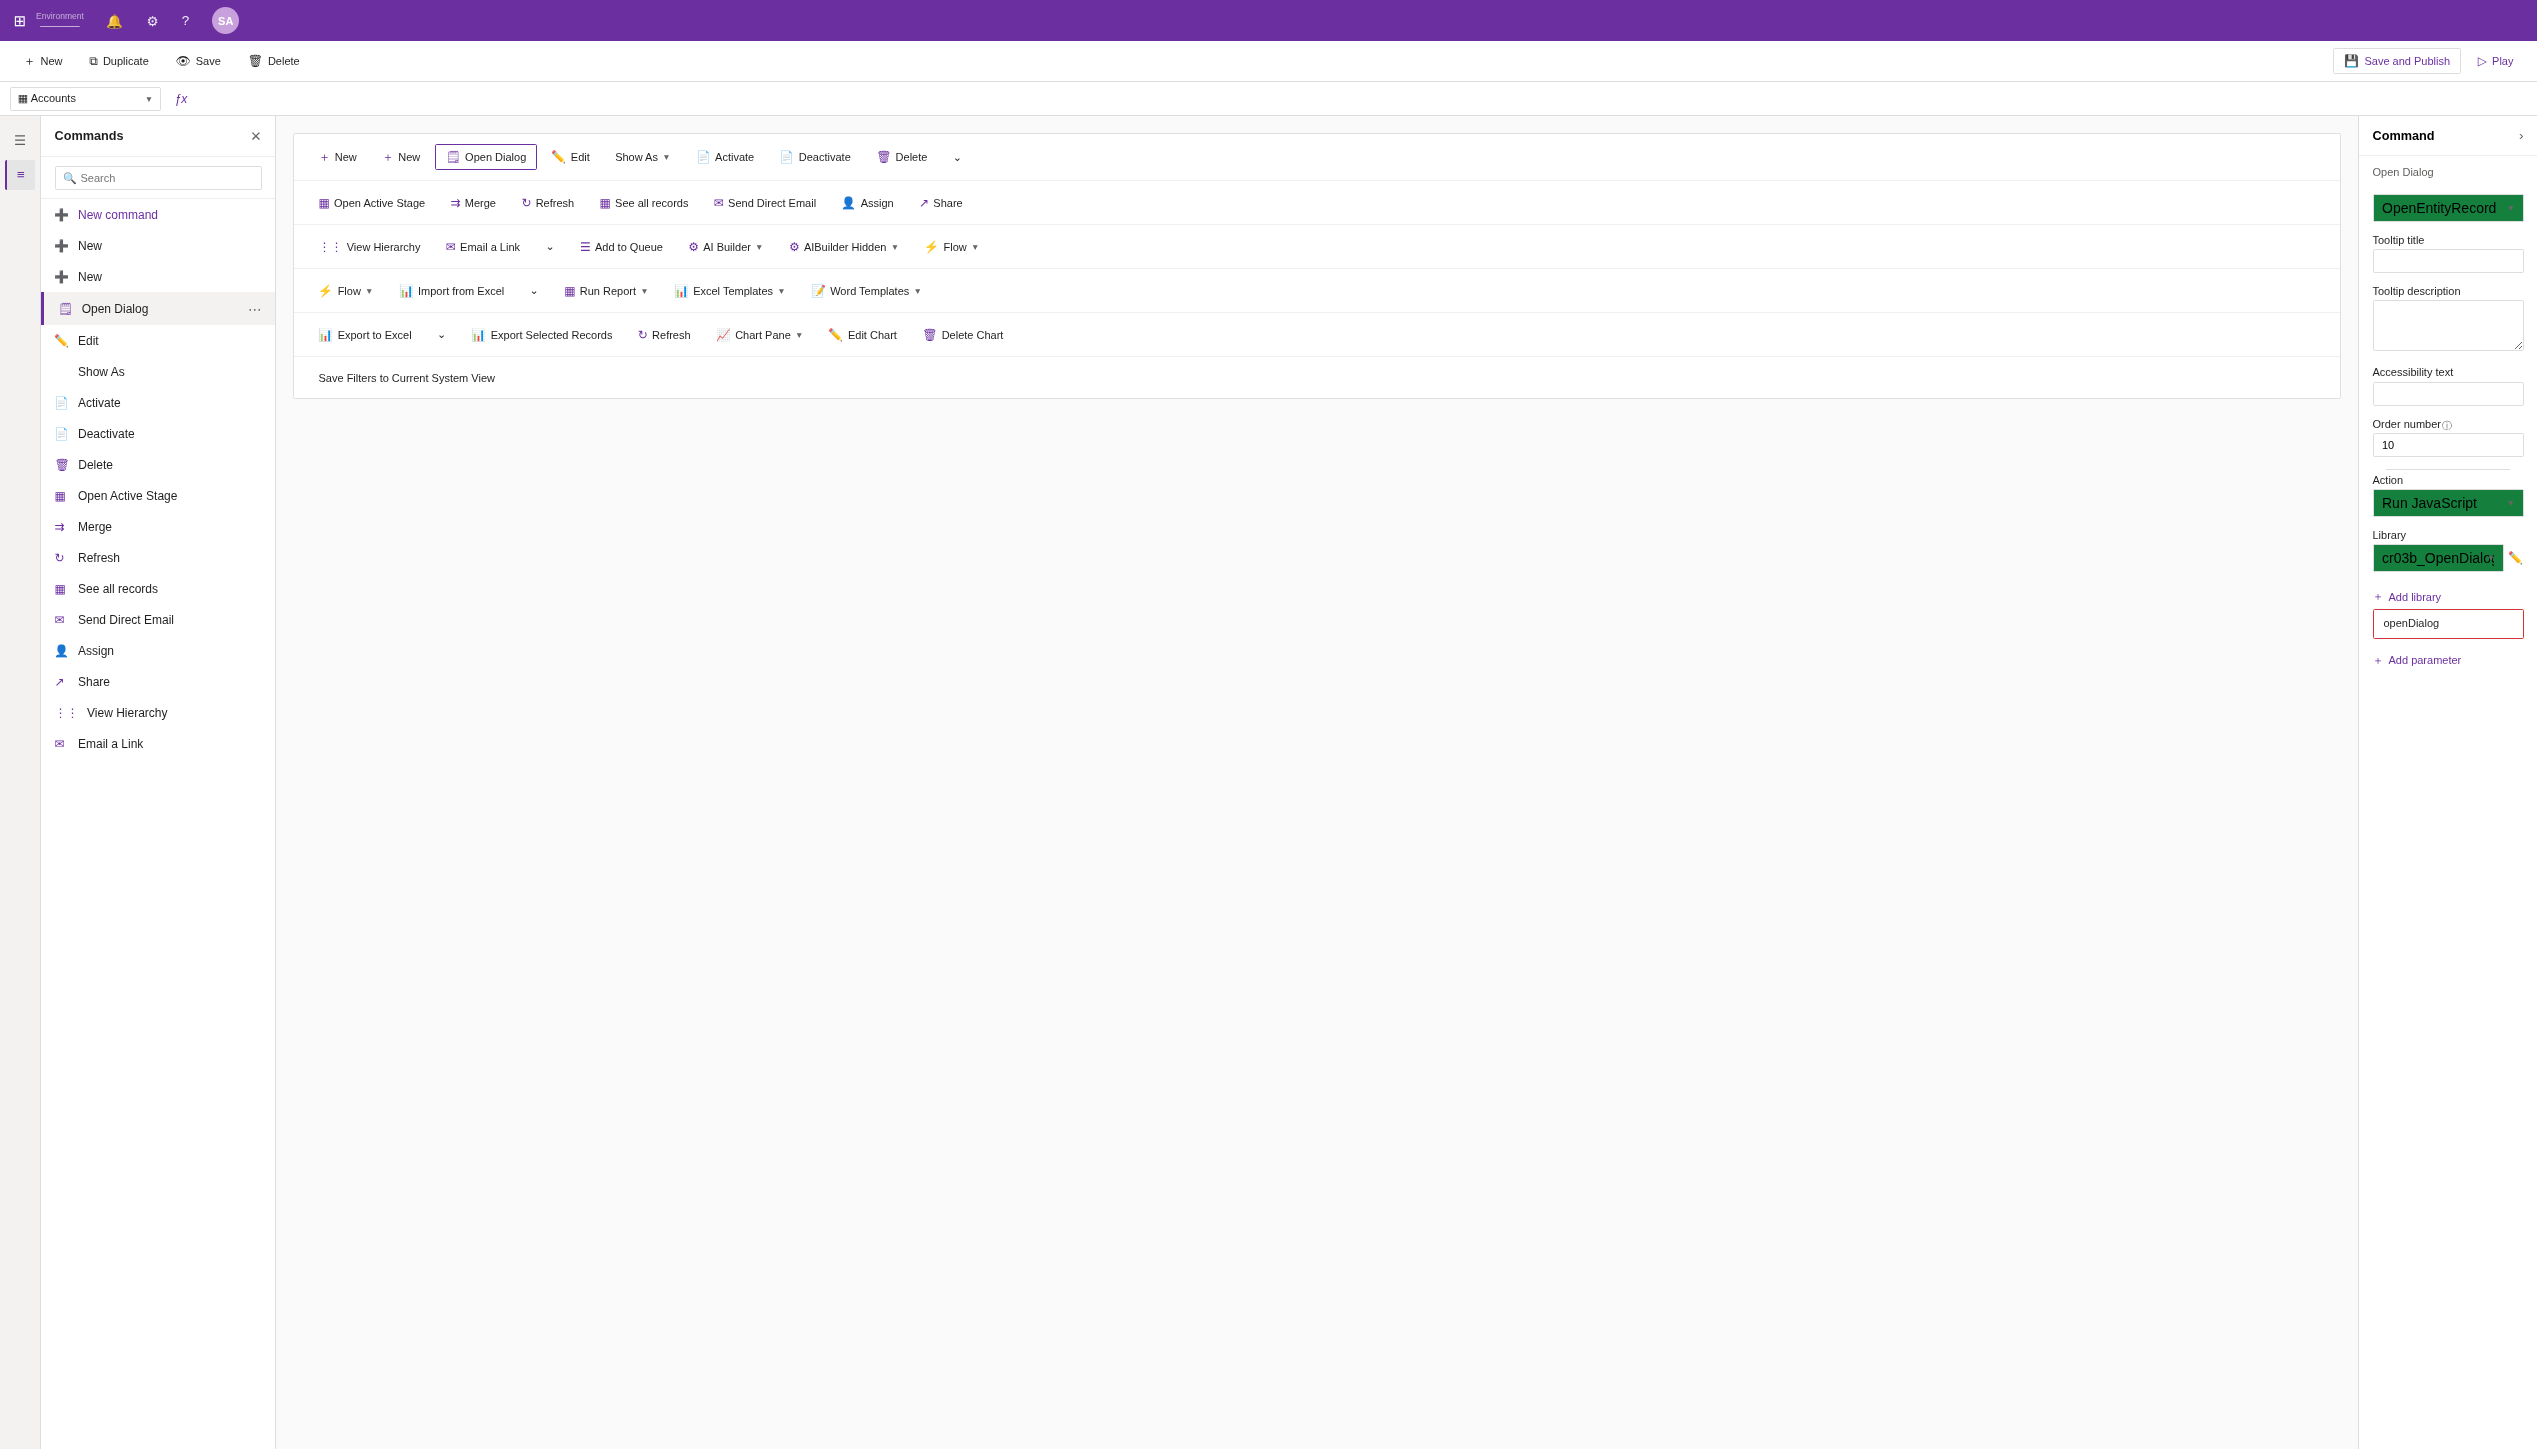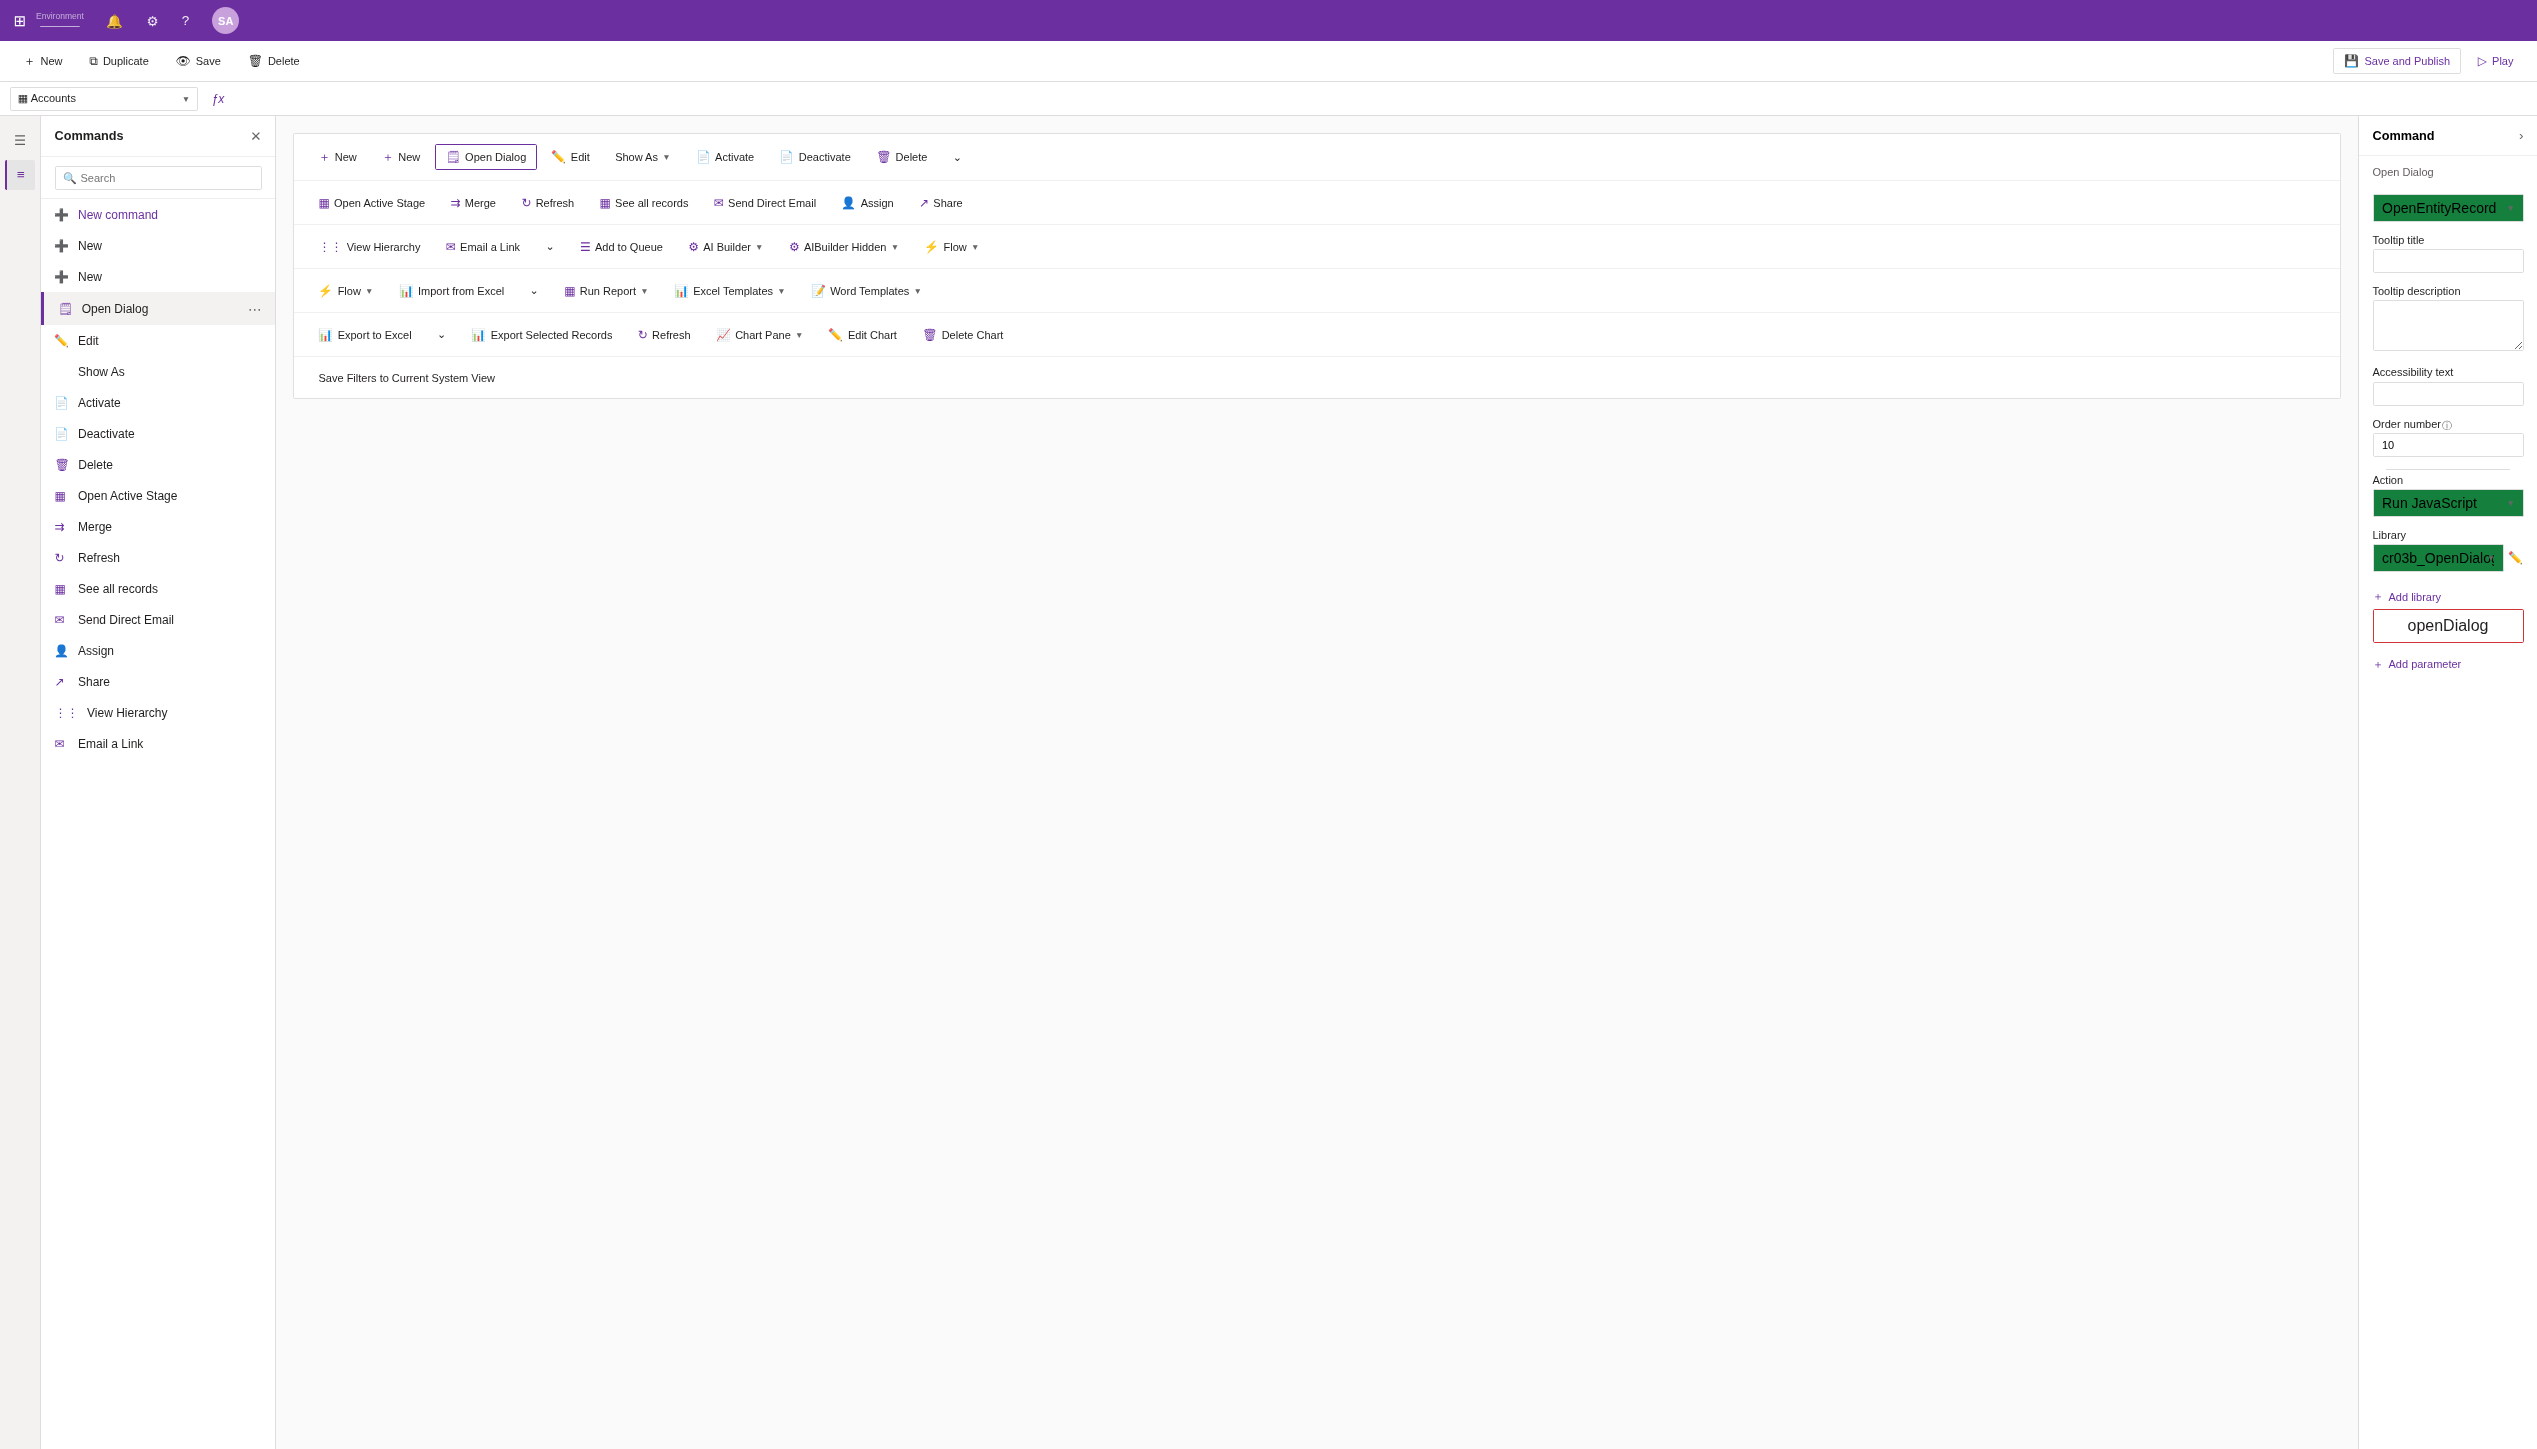--- a/index.html
+++ b/index.html
@@ -46,21 +46,21 @@
     .formula-bar {
       background: white;
       border-bottom: 0.8px solid #ddd;
       height: 34px;
       display: flex;
       align-items: center;
       padding: 0 10px;
       gap: 6.8px;
     }
     .formula-dropdown {
-      width: 188px; height: 24px; border: 0.8px solid #ddd;
+      width: 151px; height: 24px; border: 0.8px solid #ddd;
       border-radius: 1.7px; padding: 0 6.8px; font-size: 11px;
       display: flex; align-items: center; justify-content: space-between;
       cursor: pointer; background: white;
     }
     .formula-icon { color: #666; font-size: 12px; margin: 0 6.8px; }
     .formula-input { flex: 1; border: none; outline: none; font-size: 11px; }
 
     
     .main-layout {
       display: flex;
@@ -208,27 +208,26 @@
     .add-lib-btn {
       display: flex; align-items: center; gap: 5px;
       color: #6b2fa0; background: none; border: none;
       cursor: pointer; font-size: 11px; padding: 5px 0;
     }
 
     .func-box {
       border: 1.7px solid #d13438;
       border-radius: 1.7px;
       padding: 6.8px 10px;
-      font-size: 16px;
+      font-size: 11px;
       color: #201f1e;
       background: white;
       margin-bottom: 8.5px;
       cursor: text;
       min-height: 30px;
-      text-align: center;
     }
 
     .add-param-btn {
       display: flex; align-items: center; gap: 5px;
       color: #6b2fa0; background: none; border: none;
       cursor: pointer; font-size: 11px; padding: 5px 0;
     }
 
     
     .left-indicator {

